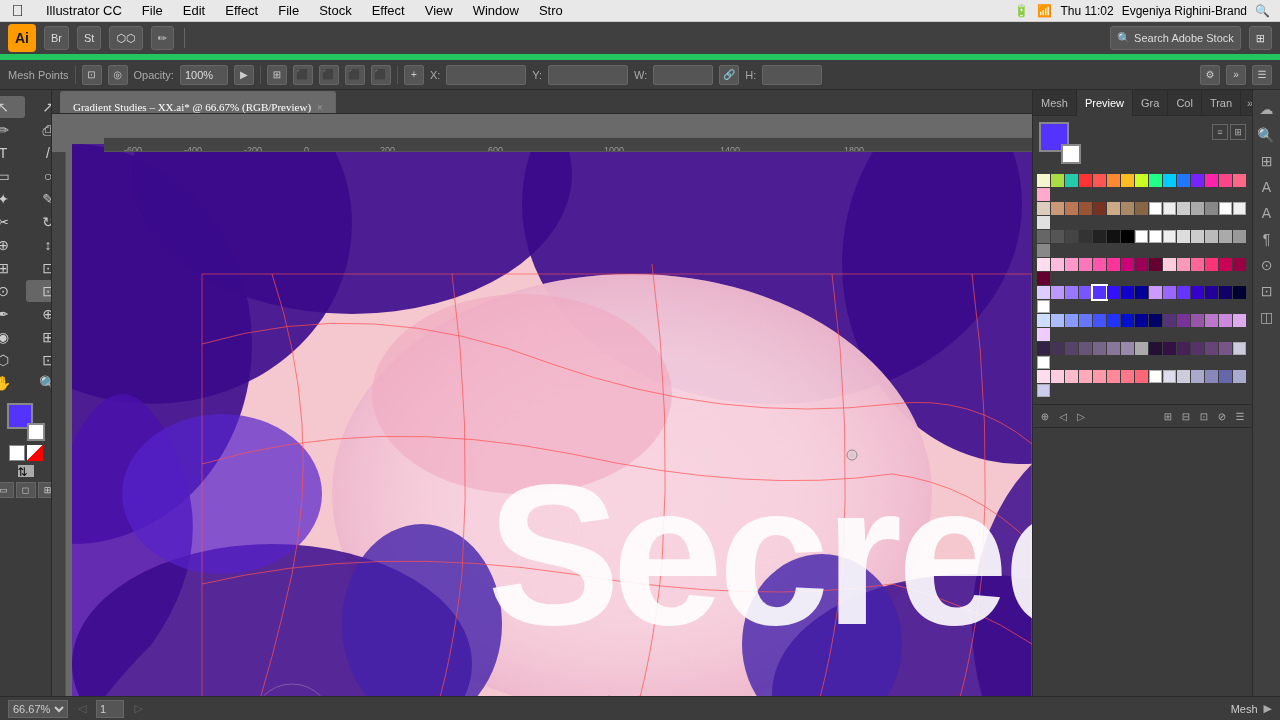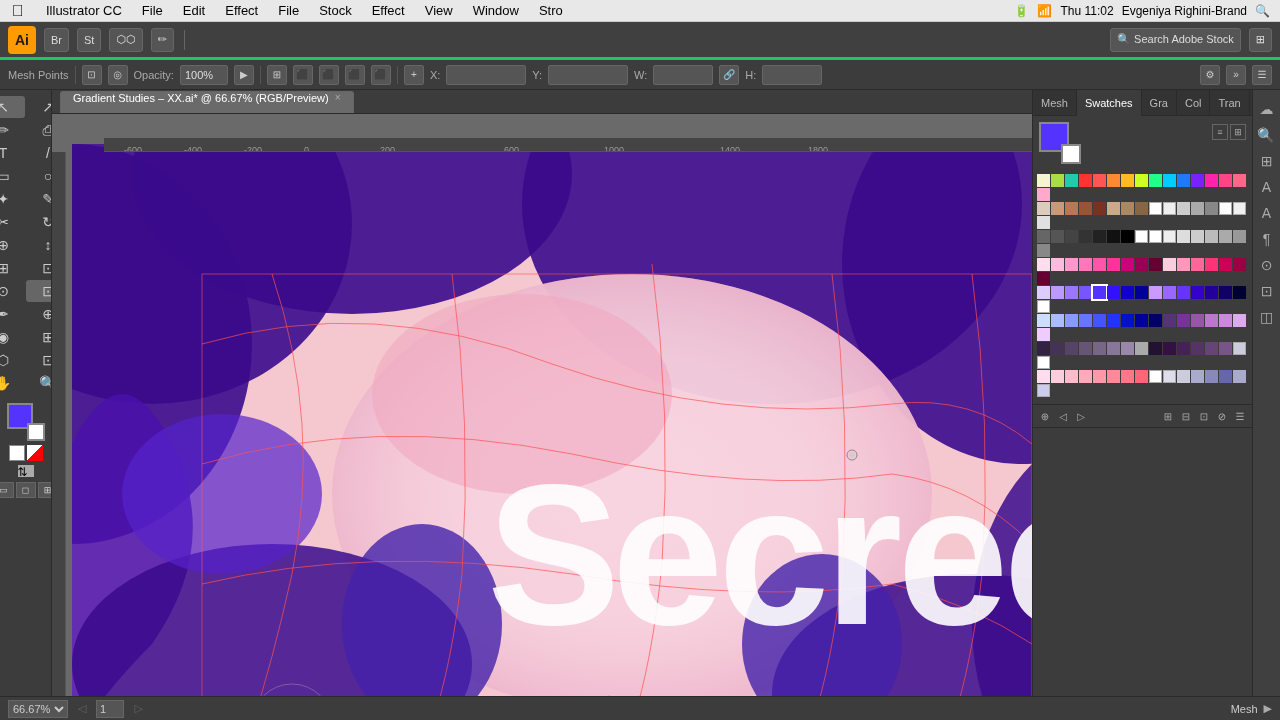--- a/index.html
+++ b/index.html
@@ -14,21 +14,21 @@
     }
     #menubar .apple-logo { margin: 0 12px; font-size: 16px; }
     #menubar .menu-item { padding: 0 10px; cursor: default; white-space: nowrap; }
     #menubar .spacer { flex: 1; }
     #menubar .right-items { display: flex; align-items: center; gap: 8px; padding-right: 10px; font-size: 12px; }
 
     
     #app-toolbar {
       width: 100%; height: 38px; background: #404040;
       display: flex; align-items: center; padding: 0 8px; gap: 8px;
-      border-bottom: 3px solid #22c55e;
+      border-bottom: 6px solid #22c55e;
       text-align: right;
     }
     #app-toolbar .ai-logo {
       width: 28px; height: 28px; background: #ff9a00;
       border-radius: 4px; display: flex; align-items: center; justify-content: center;
       font-weight: bold; font-size: 14px; color: #1a1a1a; flex-shrink: 0;
     }
     #app-toolbar .toolbar-btn {
       height: 24px; padding: 0 6px; background: #555; border: 1px solid #666;
       border-radius: 3px; color: #ddd; font-size: 11px; cursor: pointer;
@@ -74,21 +74,21 @@
     #canvas-area {
       flex: 1; background: #6a6a6a; position: relative; overflow: hidden;
     }
     #tab-bar {
       height: 24px; background: #3c3c3c; border-bottom: 1px solid #2a2a2a;
       display: flex; align-items: center; padding: 0 8px;
     }
     #tab-bar .tab {
       height: 22px; padding: 0 12px; background: #555; border: 1px solid #666;
       border-bottom: none; border-radius: 3px 3px 0 0; color: #ccc; font-size: 11px;
-      display: flex; align-items: flex-start; gap: 6px; cursor: pointer;
+      display: flex; align-items: flex-end; gap: 6px; cursor: pointer; font-family: Liberation Serif, serif;
     }
     #tab-bar .tab.active { background: #6a6a6a; color: #fff; }
     #tab-bar .tab .close-x { color: #aaa; font-size: 10px; cursor: pointer; }
     #canvas-wrapper {
       position: relative; width: 100%; height: calc(100% - 24px); overflow: hidden;
     }
     #artboard {
       position: absolute; top: 30px; left: 20px;
       width: 1050px; height: 600px;
       background: #f5c8d0;
@@ -380,37 +380,37 @@
         <div style="position:absolute; bottom:20px; left:50%; transform:translateX(-50%); color:rgba(0,0,0,0.15); font-size:24px; font-weight:bold; white-space:nowrap; pointer-events:none">人人素材</div>
       </div>
 
       <div style="position:absolute; top:24px; left:52px; right:0; height:14px; background:#444; border-bottom:1px solid #555; font-size:9px; color:#999; overflow:hidden; display:flex; align-items:center;">
         <div style="display:flex; width:100%; position:relative;">
           <span style="position:absolute; left:20px">-600</span>
           <span style="position:absolute; left:80px">-400</span>
           <span style="position:absolute; left:140px">-200</span>
           <span style="position:absolute; left:200px">0</span>
           <span style="position:absolute; left:276px">200</span>
-          <span style="position:absolute; left:400px">600</span>
+          <span style="position:absolute; left:384px">600</span>
           <span style="position:absolute; left:500px">1000</span>
           <span style="position:absolute; left:616px">1400</span>
-          <span style="position:absolute; left:704px">1800</span>
+          <span style="position:absolute; left:740px">1800</span>
         </div>
       </div>
 
       <div style="position:absolute; top:38px; left:0; width:14px; bottom:0; background:#444; border-right:1px solid #555; font-size:9px; color:#999; overflow:hidden;">
       </div>
     </div>
   </div>
 
   <div id="right-panels">
 
     <div id="panel-tabs">
       <div class="ptab">Mesh</div>
-      <div class="ptab active">Swatches</div>
+      <div class="ptab active">Preview</div>
       <div class="ptab">Gra</div>
       <div class="ptab">Col</div>
       <div class="ptab">Tran</div>
       <div class="ptab-more">»</div>
       <div style="flex:1"></div>
       <div class="ptab-more">☰</div>
     </div>
 
     <div style="display:flex; align-items:flex-start; padding:6px; gap:4px;">
       <div style="position:relative; width:42px; height:42px; flex-shrink:0;">

